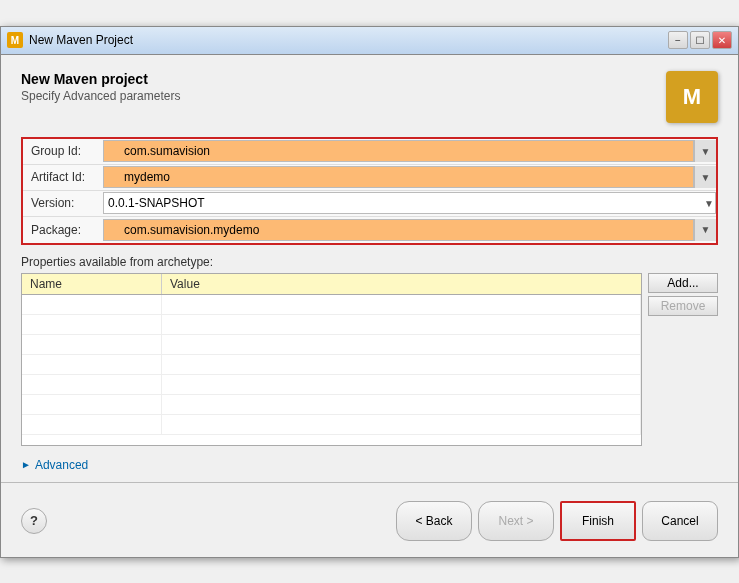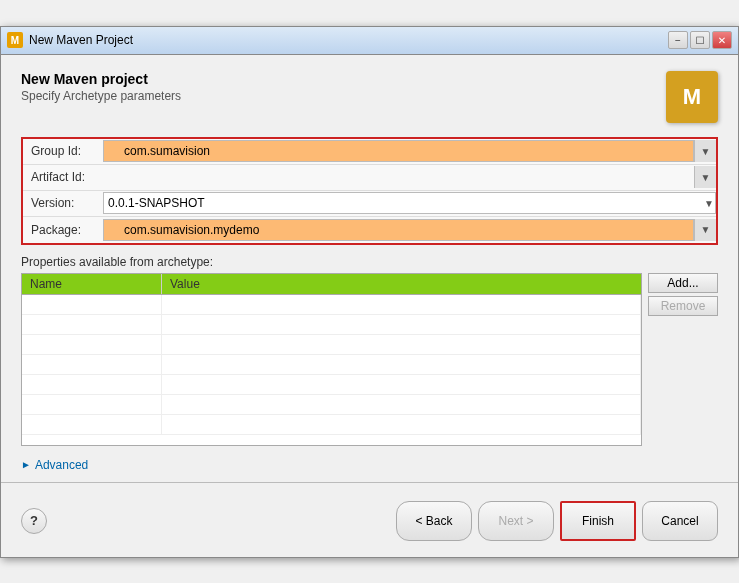--- a/index.html
+++ b/index.html
@@ -172,21 +172,21 @@
       color: #333;
       margin-bottom: 4px;
     }
     .properties-table-container {
       border: 1px solid #aaa;
       background: white;
       margin-bottom: 6px;
     }
     .table-header {
       display: flex;
-      background: #84cc16;
+      background: #fef9c3;
       border-bottom: 1px solid #aaa;
     }
     .table-header-cell {
       padding: 3px 8px;
       font-size: 12px;
       color: #333;
       font-weight: normal;
       border-right: 1px solid #ccc;
     }
     .table-header-cell:last-child { border-right: none; }
@@ -333,35 +333,36 @@
       <div class="tb-btn">☐</div>
       <div class="tb-btn close">✕</div>
     </div>
   </div>
 
   <div class="content">
 
     <div class="dialog-header">
       <div class="dialog-title-area">
         <h2>New Maven project</h2>
-        <p>Specify Archetype parameters</p>
+        <p>Specify Advanced parameters</p>
       </div>
       <div class="maven-icon">M</div>
     </div>
 
     <div class="form-section">
 
       <div class="form-row">
         <span class="form-label">Group Id:</span>
         <input class="form-input" type="text" value="com.sumavision" style="flex: 1 1 0%;">
         <div class="form-right-dropdown">▼</div>
       </div>
 
       <div class="form-row">
         <span class="form-label">Artifact Id:</span>
+        <input class="form-input" type="text" value="mydemo" style="flex: 1 1 0%;">
         <div class="form-right-dropdown">▼</div>
       </div>
 
       <div class="form-row">
         <span class="form-label">Version:</span>
         <div class="form-select-wrapper">
           <select class="form-select">
             <option>0.0.1-SNAPSHOT</option>
           </select>
           <span class="select-arrow">▼</span>

